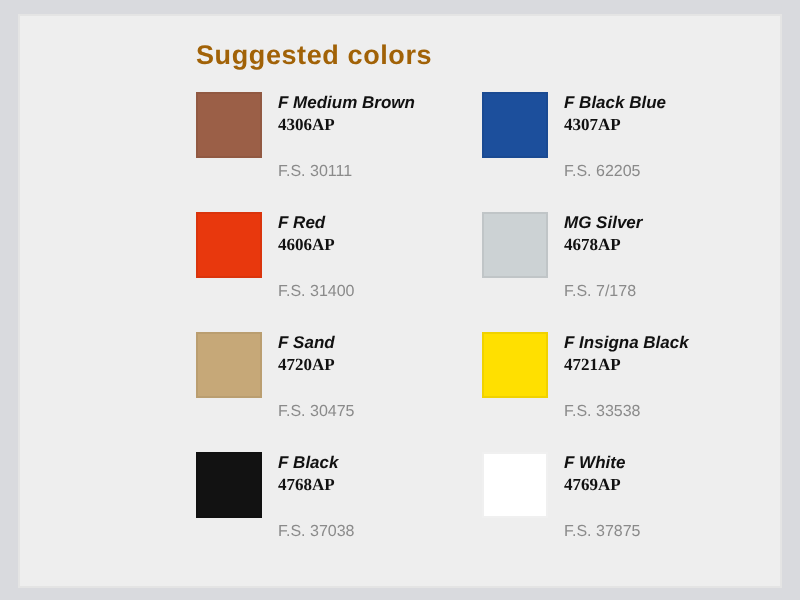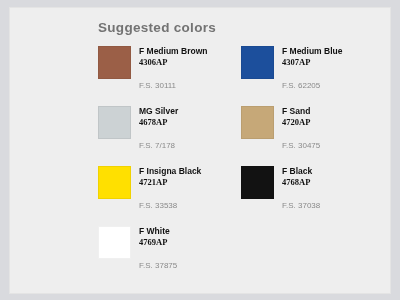--- a/index.html
+++ b/index.html
@@ -21,21 +21,21 @@
     height: 285px;
     background: #eeeeee;
     box-shadow: 0 0 0 1px #e4e4e4;
   }
   .panel-title {
     position: absolute;
     left: 88px;
     top: 12px;
     font-size: 13.5px;
     font-weight: bold;
-    color: #737373;
+    color: #a16207;
     letter-spacing: 0.3px;
   }
   .grid {
     position: absolute;
     left: 88px;
     top: 36px;
     width: 286px;
     display: flex;
     flex-wrap: wrap;
   }
@@ -57,20 +57,21 @@
   .info {
     margin-left: 8px;
     padding-top: 0px;
   }
   .c-name {
     font-size: 8.5px;
     font-weight: bold;
     color: #111111;
     line-height: 11px;
     white-space: nowrap;
+    font-style: italic;
   }
   .c-code {
     font-size: 8.5px;
     font-weight: bold;
     color: #111111;
     line-height: 11px;
     white-space: nowrap;
     font-family: Liberation Serif, serif;
   }
   .c-fs {
@@ -94,26 +95,34 @@
       <div class="info">
         <div class="c-name">F Medium Brown</div>
         <div class="c-code">4306AP</div>
         <div class="c-fs">F.S. 30111</div>
       </div>
     </div>
 
     <div class="cell">
       <div class="swatch" style="background:#1c4f9c"></div>
       <div class="info">
-        <div class="c-name">F Medium Blue</div>
+        <div class="c-name">F Black Blue</div>
         <div class="c-code">4307AP</div>
         <div class="c-fs">F.S. 62205</div>
       </div>
     </div>
 
+    <div class="cell">
+      <div class="swatch" style="background:#e8380d"></div>
+      <div class="info">
+        <div class="c-name">F Red</div>
+        <div class="c-code">4606AP</div>
+        <div class="c-fs">F.S. 31400</div>
+      </div>
+    </div>
 
     <div class="cell">
       <div class="swatch" style="background:#ccd2d4"></div>
       <div class="info">
         <div class="c-name">MG Silver</div>
         <div class="c-code">4678AP</div>
         <div class="c-fs">F.S. 7/178</div>
       </div>
     </div>
 

